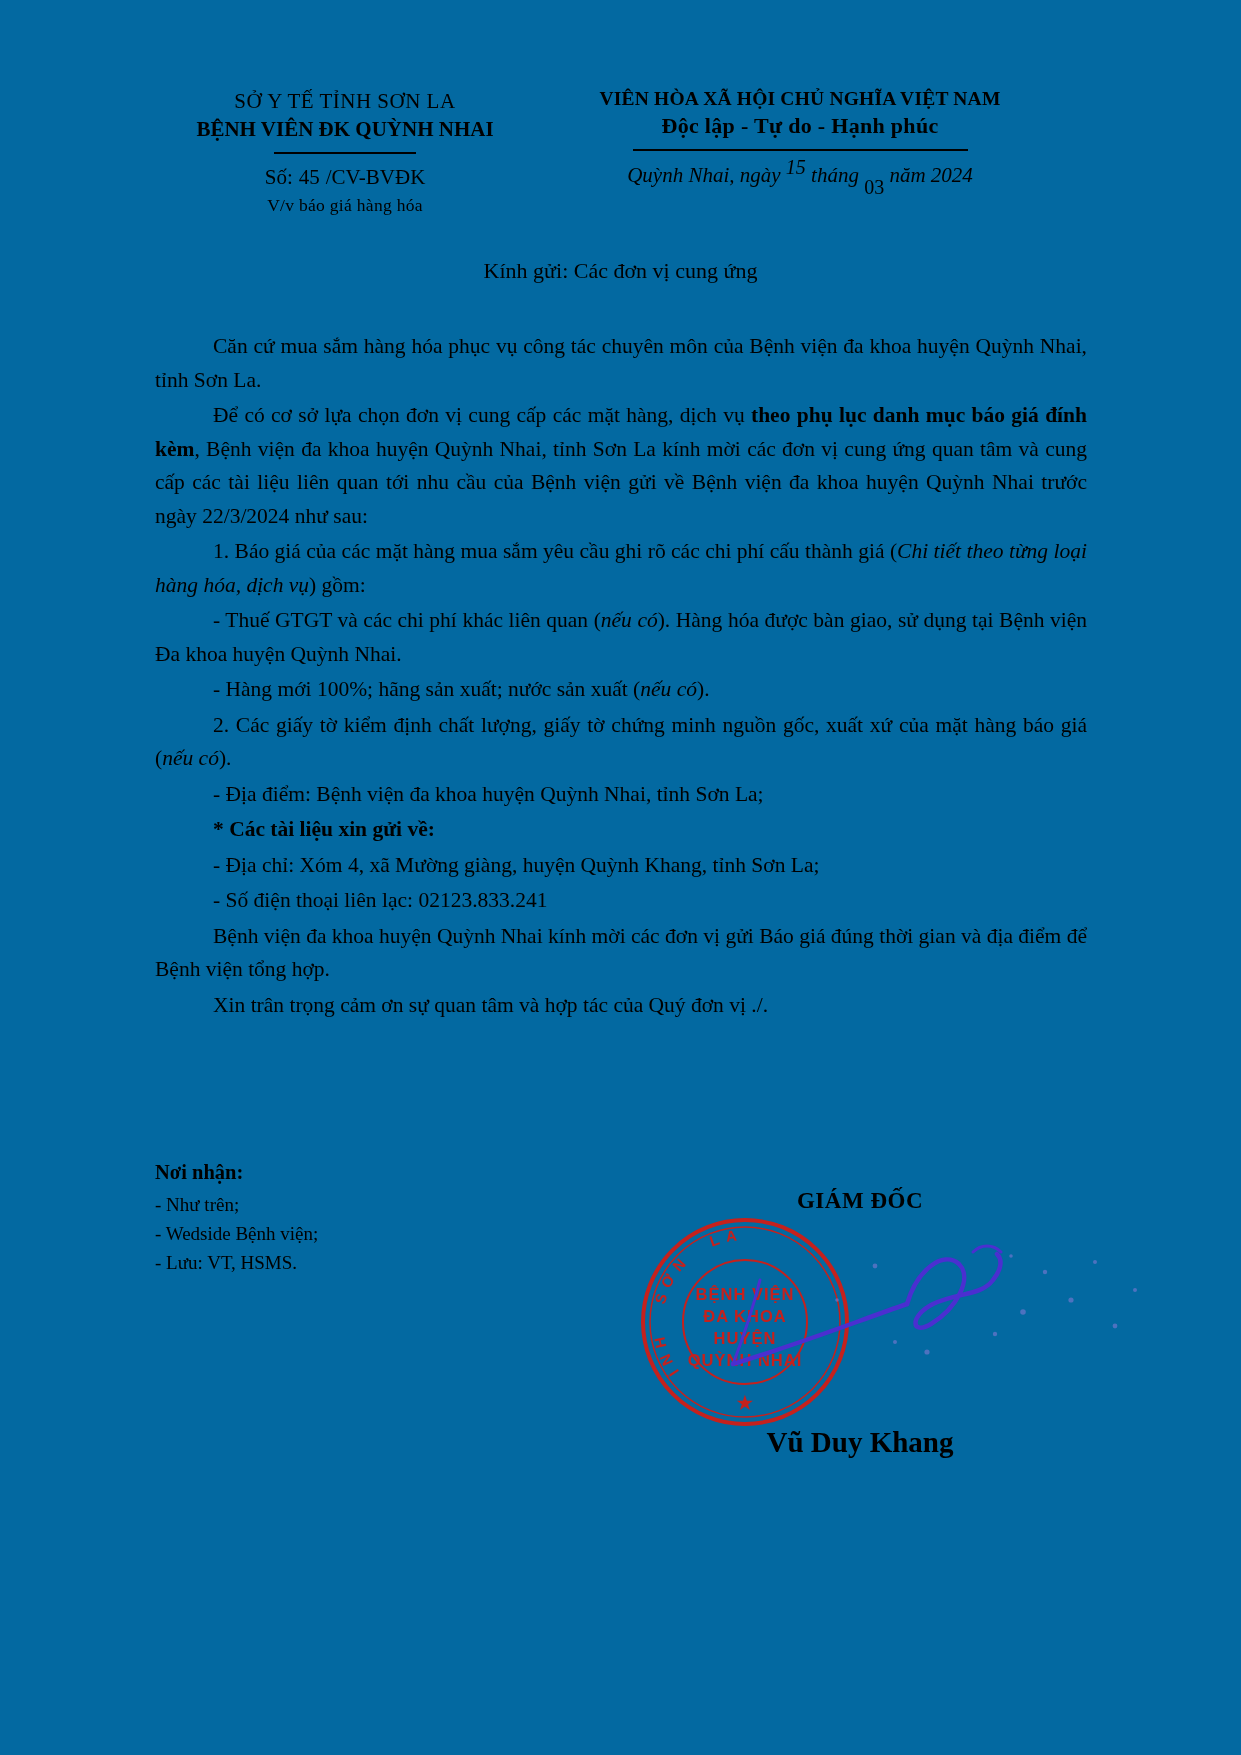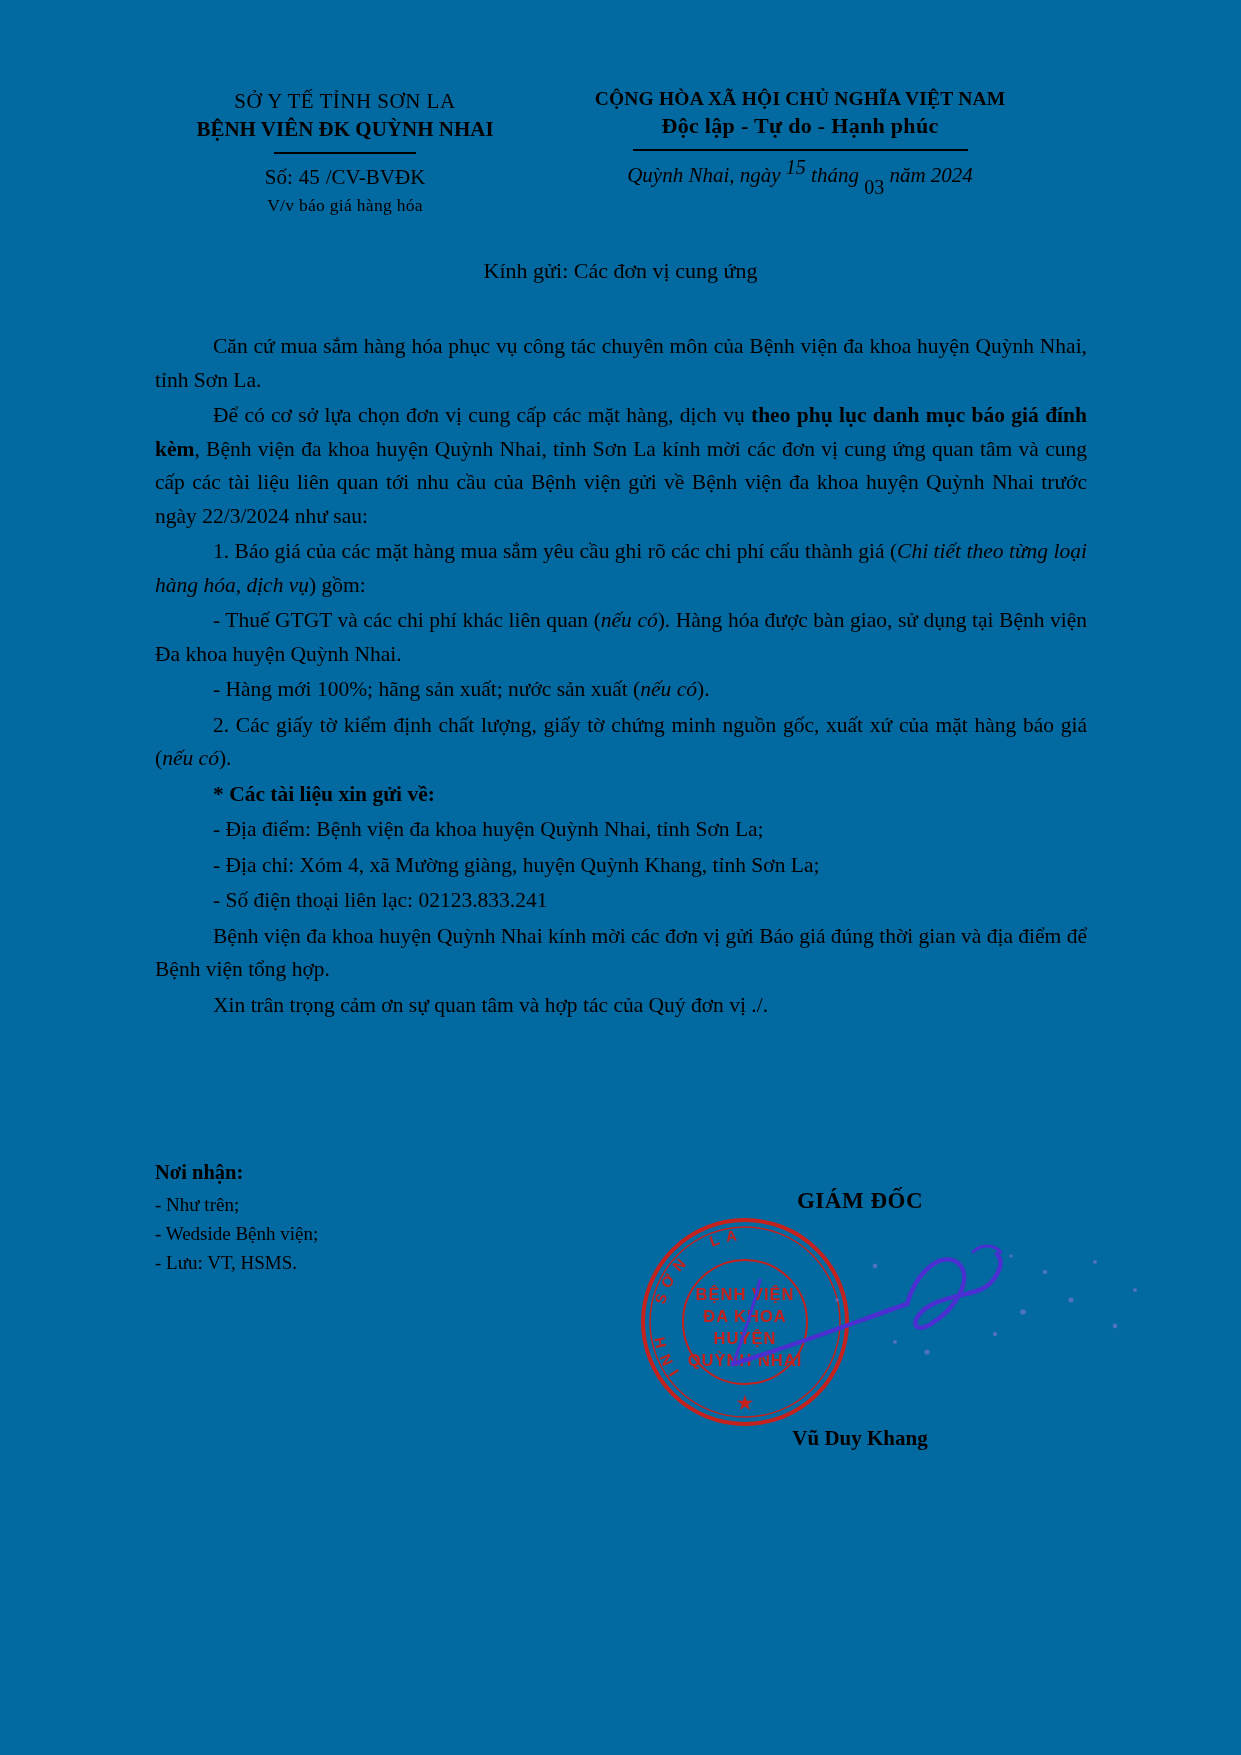--- a/index.html
+++ b/index.html
@@ -26,21 +26,21 @@
   .salutation{position:absolute;left:0;top:258px;width:100%;text-align:center;font-size:22px;}
   
   .body-text{position:absolute;left:155px;top:330px;width:932px;font-size:21.5px;line-height:33.5px;text-align:justify;}
   .body-text p{margin:0 0 2px 0;text-indent:58px;}
   .b{font-weight:bold;}
   .i{font-style:italic;}
   
   .recipients{position:absolute;left:155px;top:1158px;font-size:19px;line-height:29px;}
   .recipients .title{font-size:20.5px;font-weight:bold;margin-bottom:3px;}
   .signer-title{position:absolute;left:660px;top:1188px;width:400px;text-align:center;font-size:23px;font-weight:bold;letter-spacing:.5px;}
-  .signer-name{position:absolute;left:660px;top:1426px;width:400px;text-align:center;font-size:21px;font-weight:bold;}
+  .signer-name{position:absolute;left:660px;top:1426px;width:400px;text-align:center;font-size:29px;font-weight:bold;}
   
   .stamp{position:absolute;left:635px;top:1212px;}
   .stamp text{fill:#c5211d;font-family:"Liberation Sans", sans-serif;text-anchor:middle;}
   .stamp .ring-text{font-size:15px;font-weight:bold;letter-spacing:5px;word-spacing:14px;}
   .stamp .stamp-line{font-size:16.5px;font-weight:bold;letter-spacing:1px;}
   .stamp .stamp-star{font-size:21px;}
   
   .signature{position:absolute;left:575px;top:1242px;}
   .signature path{fill:none;stroke:#4b2fd0;stroke-width:4.5;stroke-linecap:round;stroke-linejoin:round;}
   .signature .thin{stroke-width:3px;}
@@ -53,43 +53,43 @@
 
   <div class="hdr-left">
     <div class="l1">SỞ Y TẾ TỈNH SƠN LA</div>
     <div class="l2">BỆNH VIÊN ĐK QUỲNH NHAI</div>
     <div class="rule"></div>
     <div class="so"><span>Số:</span><span class="num">45</span><span>/CV-BVĐK</span></div>
     <div class="subj">V/v báo giá hàng hóa</div>
   </div>
 
   <div class="hdr-right">
-    <div class="l1">CỘNG HÒA XÃ HỘI CHỦ NGHĨA VIỆT NAM</div>
+    <div class="l1">VIÊN HÒA XÃ HỘI CHỦ NGHĨA VIỆT NAM</div>
     <div class="l2">Độc lập - Tự do - Hạnh phúc</div>
     <div class="rule"></div>
     <div class="date">
       <span>Quỳnh Nhai, ngày</span>
       <span class="day">15</span>
       <span>tháng</span>
       <span class="month">03</span>
       <span>năm 2024</span>
     </div>
   </div>
 
   <div class="salutation">Kính gửi: Các đơn vị cung ứng</div>
 
   <div class="body-text">
     <p><span>Căn cứ mua sắm hàng hóa phục vụ công tác chuyên môn của Bệnh viện đa khoa huyện Quỳnh Nhai, tỉnh Sơn La.</span></p>
     <p><span>Để có cơ sở lựa chọn đơn vị cung cấp các mặt hàng, dịch vụ </span><span class="b">theo phụ lục danh mục báo giá đính kèm</span><span>, Bệnh viện đa khoa huyện Quỳnh Nhai, tỉnh Sơn La kính mời các đơn vị cung ứng quan tâm và cung cấp các tài liệu liên quan tới nhu cầu của Bệnh viện gửi về Bệnh viện đa khoa huyện Quỳnh Nhai trước ngày 22/3/2024 như sau:</span></p>
     <p><span>1. Báo giá của các mặt hàng mua sắm yêu cầu ghi rõ các chi phí cấu thành giá (</span><span class="i">Chi tiết theo từng loại hàng hóa, dịch vụ</span><span>) gồm:</span></p>
     <p><span>- Thuế GTGT và các chi phí khác liên quan (</span><span class="i">nếu có</span><span>). Hàng hóa được bàn giao, sử dụng tại Bệnh viện Đa khoa huyện Quỳnh Nhai.</span></p>
     <p><span>- Hàng mới 100%; hãng sản xuất; nước sản xuất (</span><span class="i">nếu có</span><span>).</span></p>
     <p><span>2. Các giấy tờ kiểm định chất lượng, giấy tờ chứng minh nguồn gốc, xuất xứ của mặt hàng báo giá (</span><span class="i">nếu có</span><span>).</span></p>
+    <p><span>- Địa điểm: Bệnh viện đa khoa huyện Quỳnh Nhai, tỉnh Sơn La;</span></p>
     <p><span class="b">* Các tài liệu xin gửi về:</span></p>
-    <p><span>- Địa điểm: Bệnh viện đa khoa huyện Quỳnh Nhai, tỉnh Sơn La;</span></p>
     <p><span>- Địa chỉ: Xóm 4, xã Mường giàng, huyện Quỳnh Khang, tỉnh Sơn La;</span></p>
     <p><span>- Số điện thoại liên lạc: 02123.833.241</span></p>
     <p><span>Bệnh viện đa khoa huyện Quỳnh Nhai kính mời các đơn vị gửi Báo giá đúng thời gian và địa điểm để Bệnh viện tổng hợp.</span></p>
     <p><span>Xin trân trọng cảm ơn sự quan tâm và hợp tác của Quý đơn vị ./.</span></p>
   </div>
 
   <div class="recipients">
     <div class="title">Nơi nhận:</div>
     <div>- Như trên;</div>
     <div>- Wedside Bệnh viện;</div>

